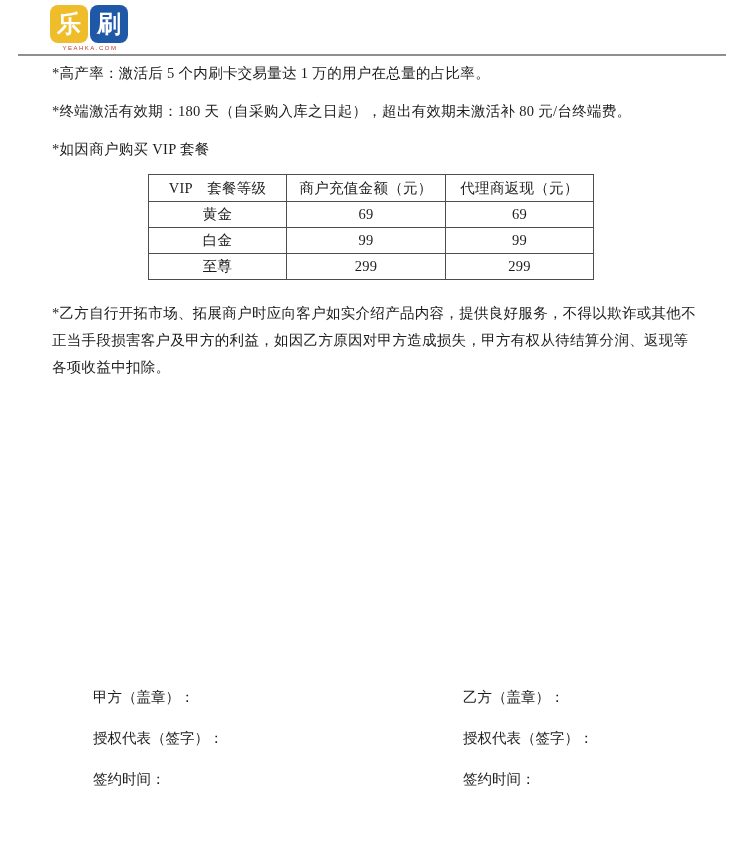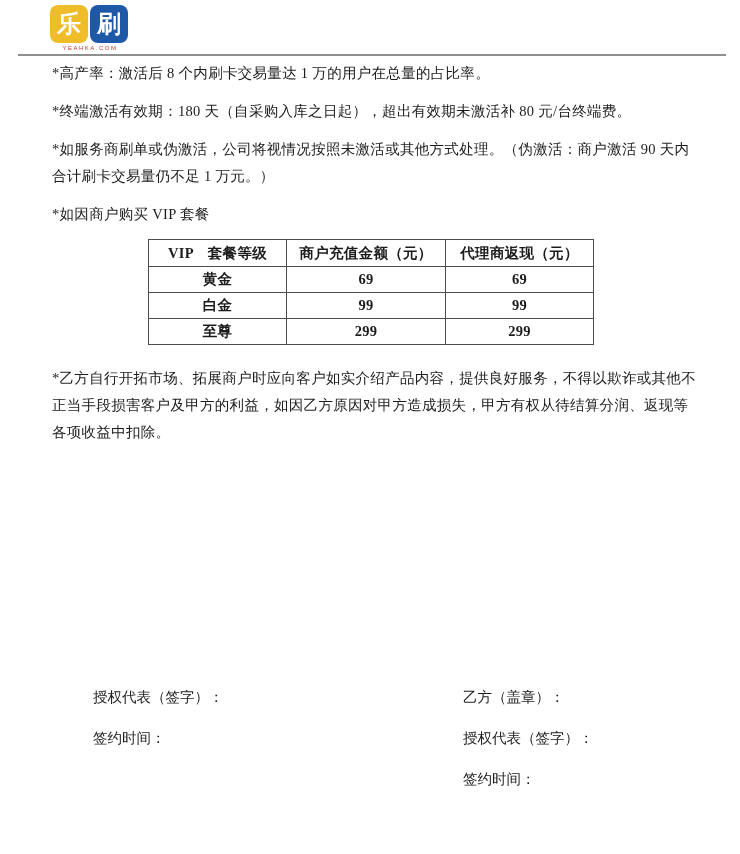--- a/index.html
+++ b/index.html
@@ -42,21 +42,21 @@
   
   .vip-table {
     border-collapse: collapse;
     margin: 11px 0 20px 96px;
     table-layout: fixed;
     font-size: 14.5px;
   }
   .vip-table th, .vip-table td {
     border: 1px solid #4d4d4d;
     text-align: center;
-    font-weight: bold;
+    font-weight: normal;
     padding: 0 6px;
     height: 25px;
     line-height: 25px;
     white-space: nowrap;
   }
   .vip-table th { height: 26px; }
   .col-tier   { width: 125px; }
   .col-amount { width: 146px; }
   .col-rebate { width: 135px; }
   .p-after7 { margin-top: 9px; }
@@ -79,23 +79,22 @@
       <div class="tile tile-blue">
         <span>刷</span>
       </div>
     </div>
     <div class="logo-site">YEAHKA.COM</div>
   </div>
 
   <hr class="header-rule">
 
   <div class="content">
-    <p>*高产率：激活后 8 个内刷卡交易量达 1 万的用户在总量的占比率。</p>
+    <p>*高产率：激活后 5 个内刷卡交易量达 1 万的用户在总量的占比率。</p>
     <p>*终端激活有效期：180 天（自采购入库之日起），超出有效期未激活补 80 元/台终端费。</p>
-    <p>*如服务商刷单或伪激活，公司将视情况按照未激活或其他方式处理。（伪激活：商户激活 90 天内合计刷卡交易量仍不足 1 万元。）</p>
     <p>*如因商户购买 VIP 套餐</p>
 
     <table class="vip-table">
       <thead>
         <tr>
           <th class="col-tier">VIP　套餐等级</th>
           <th class="col-amount">商户充值金额（元）</th>
           <th class="col-rebate">代理商返现（元）</th>
         </tr>
       </thead>
@@ -115,20 +114,21 @@
           <td>299</td>
           <td>299</td>
         </tr>
       </tbody>
     </table>
 
     <p class="p-after7">*乙方自行开拓市场、拓展商户时应向客户如实介绍产品内容，提供良好服务，不得以欺诈或其他不正当手段损害客户及甲方的利益，如因乙方原因对甲方造成损失，甲方有权从待结算分润、返现等各项收益中扣除。</p>
   </div>
 
   <div class="sig-col sig-left">
+    <div>甲方（盖章）：</div>
     <div>授权代表（签字）：</div>
     <div>签约时间：</div>
   </div>
 
   <div class="sig-col sig-right">
     <div>乙方（盖章）：</div>
     <div>授权代表（签字）：</div>
     <div>签约时间：</div>
   </div>
 

